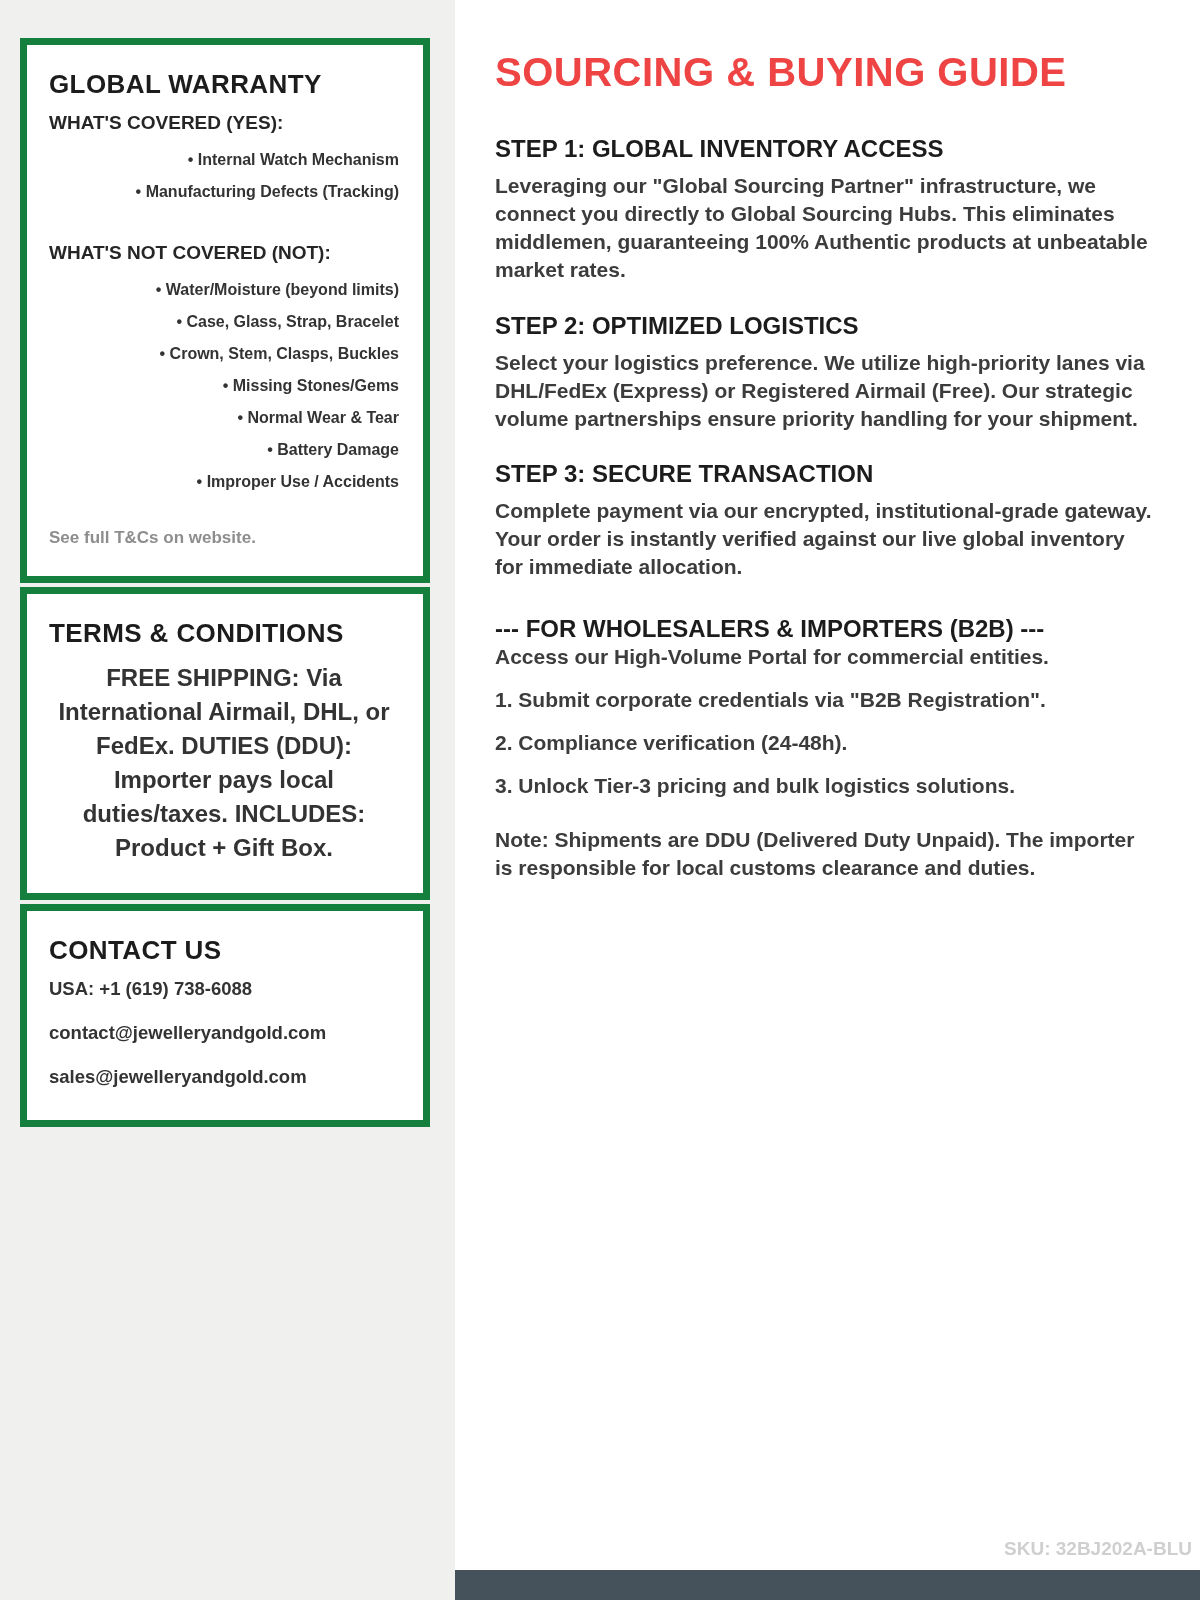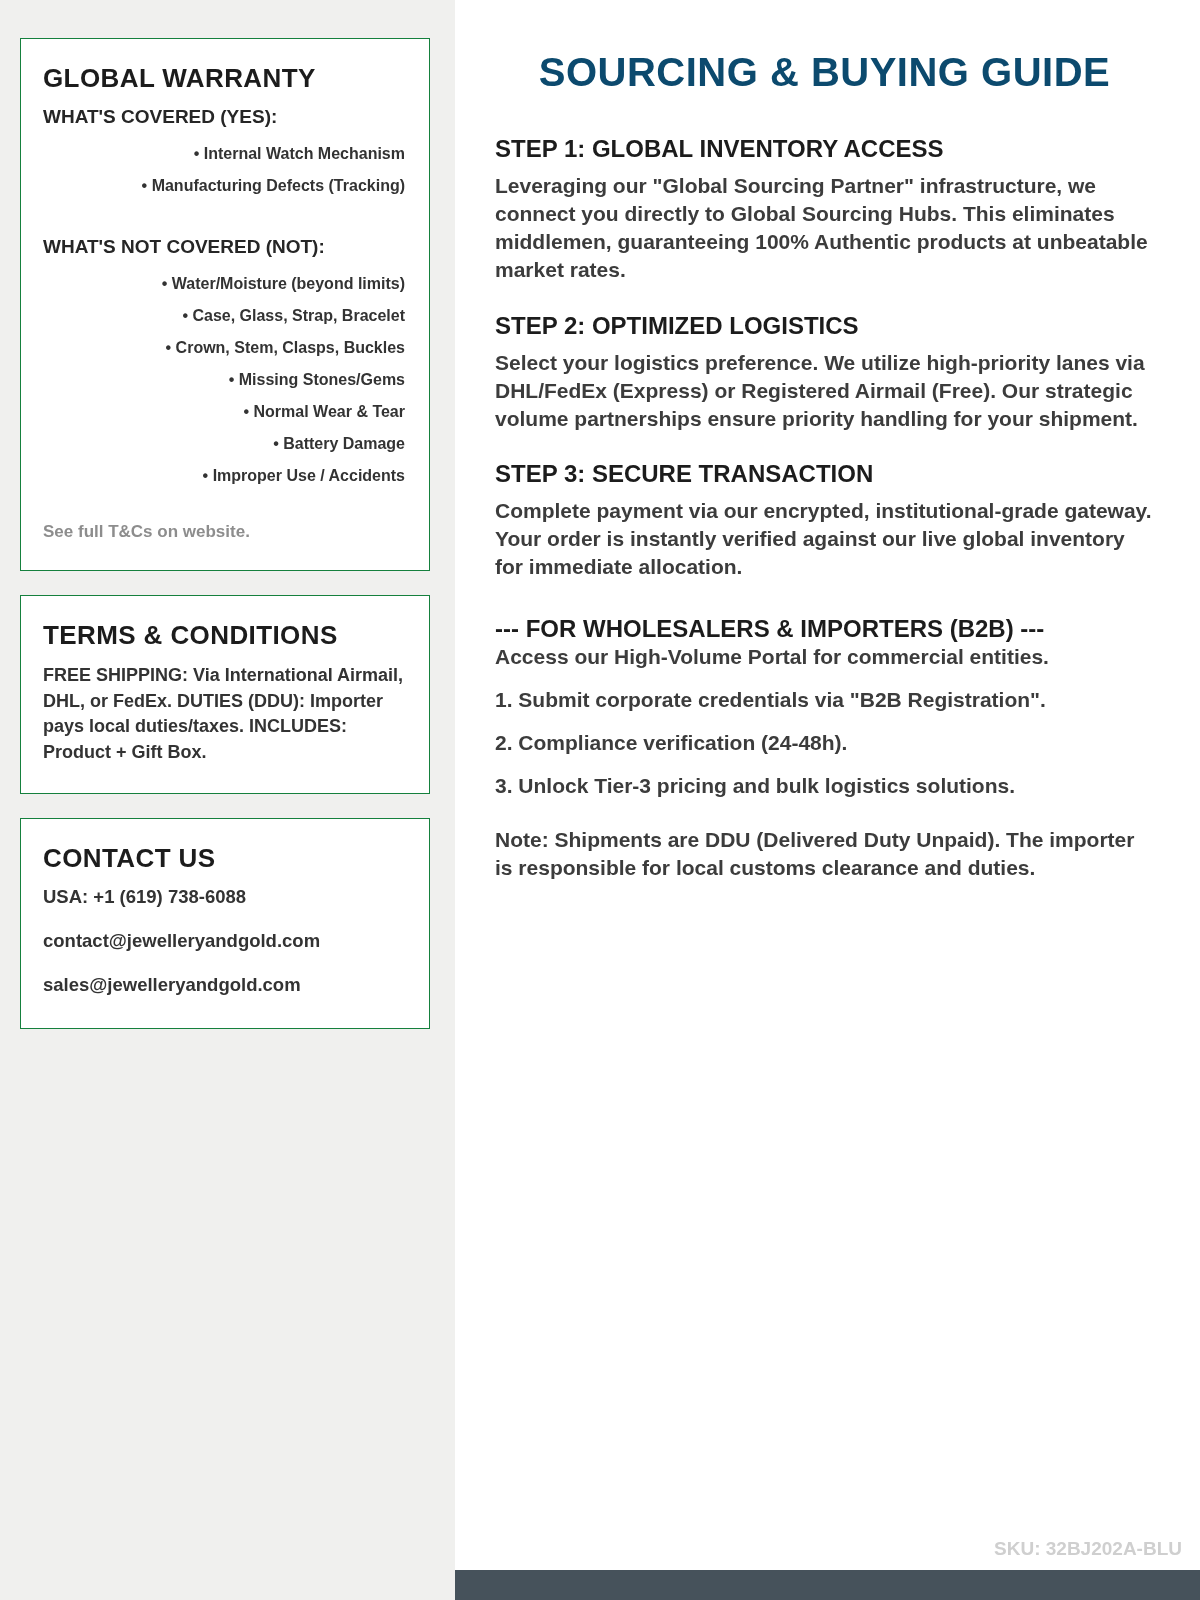--- a/index.html
+++ b/index.html
@@ -13,23 +13,23 @@
 
   
   .sidebar {
     width: 455px;
     flex-shrink: 0;
     background: #f0f0ee;
     padding: 38px 25px 0 20px;
   }
   .panel {
     background: #ffffff;
-    border: 1px solid #15803d;
+    border: 7px solid #15803d;
     padding: 24px 24px 28px 22px;
-    margin-bottom: 24px;
+    margin-bottom: 4px;
   }
   .panel-title {
     font-size: 26px;
     font-weight: 800;
     color: #1c1c1c;
     letter-spacing: 0.4px;
     margin-bottom: 12px;
   }
   .sub-title {
     font-size: 19px;
@@ -47,45 +47,46 @@
     text-align: right;
   }
   .w-list li::before { content: "•  "; color: #333333; }
   .footnote {
     margin-top: 30px;
     font-size: 17px;
     font-weight: 600;
     color: #8d8d8d;
   }
   .terms-body {
-    font-size: 18px;
+    font-size: 24px;
     font-weight: 700;
     color: #333333;
     line-height: 1.42;
+    text-align: center;
   }
   .contact-line {
     font-size: 18.5px;
     font-weight: 700;
     color: #333333;
     margin-bottom: 22px;
   }
   .contact-line:last-child { margin-bottom: 4px; }
 
   
   .main {
     flex: 1;
     position: relative;
     background: #ffffff;
     padding: 50px 46px 0 40px;
   }
   .main-title {
-    text-align: center;
+    text-align: left;
     font-size: 40px;
     font-weight: 800;
-    color: #0c4a6e;
+    color: #ef4444;
     letter-spacing: 0.5px;
     margin-bottom: 40px;
   }
   .step { margin-bottom: 28px; }
   .step-heading {
     font-size: 24px;
     font-weight: 800;
     color: #1c1c1c;
     margin-bottom: 9px;
   }
@@ -114,21 +115,21 @@
   .b2b-note {
     font-size: 21px;
     font-weight: 600;
     color: #3c3c3c;
     line-height: 1.33;
     max-width: 640px;
     margin-top: 26px;
   }
   .sku {
     position: absolute;
-    right: 18px;
+    right: 8px;
     bottom: 40px;
     font-size: 19px;
     font-weight: 700;
     color: #cfcfcf;
   }
   .footer-bar {
     position: absolute;
     left: 0;
     right: 0;
     bottom: 0;

